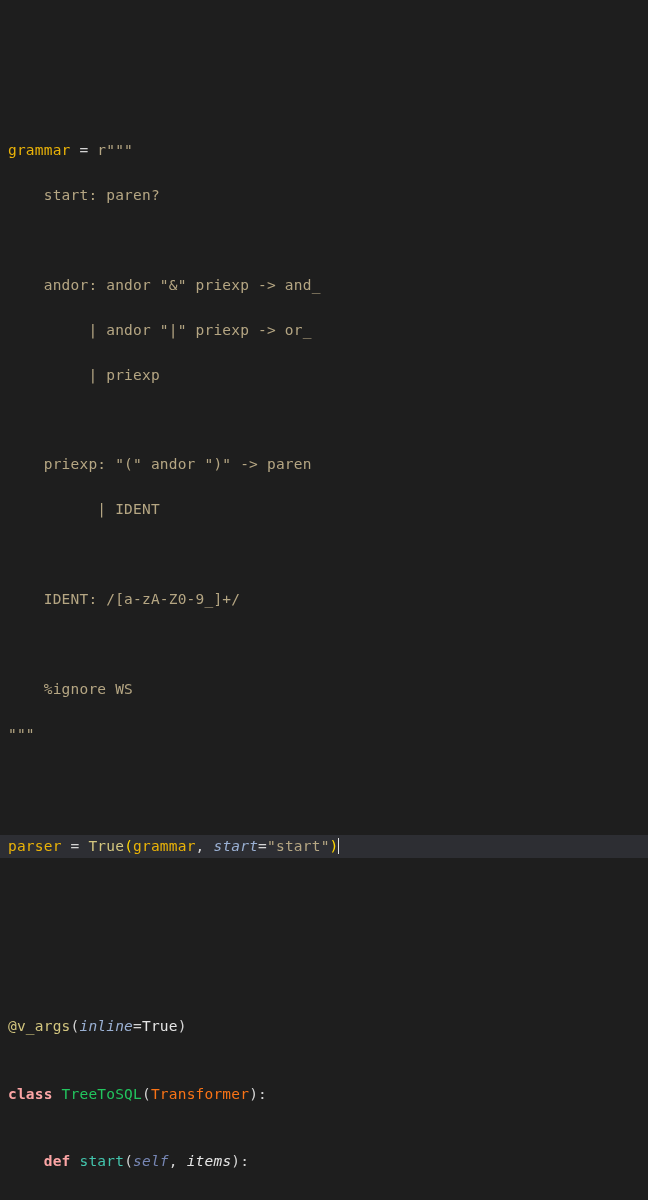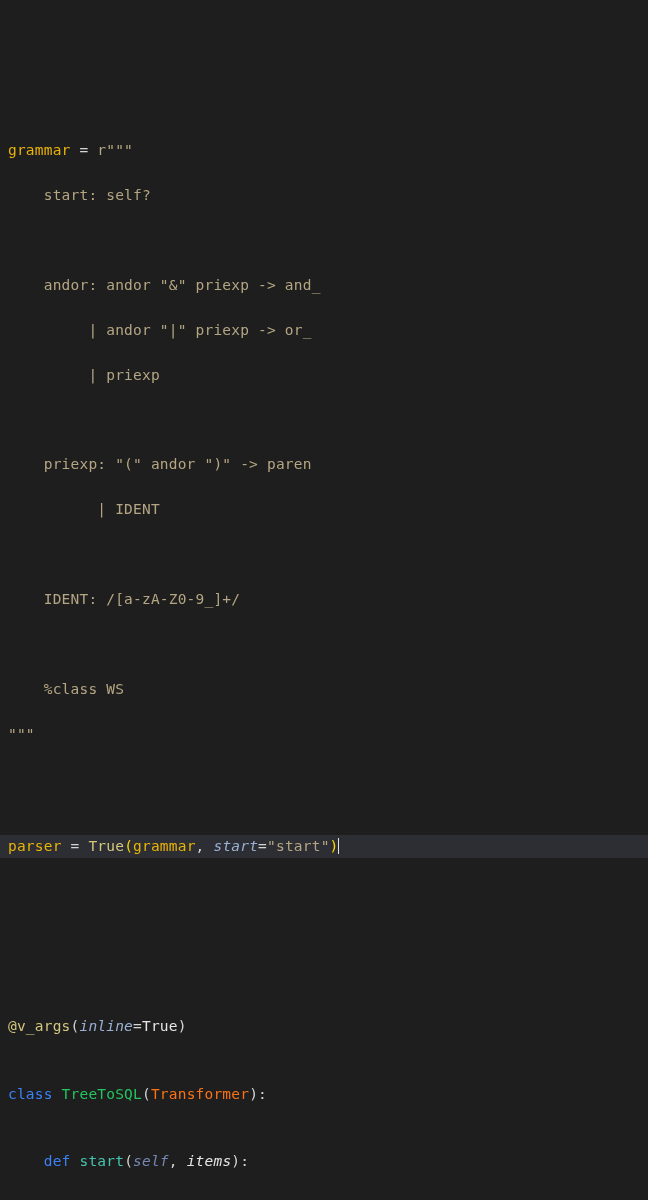--- a/index.html
+++ b/index.html
@@ -23,21 +23,21 @@
     margin-left: 0;
     padding-left: 8px;
   }
   .cursor {
     border-right: 1.5px solid #e5e5e5;
     display: inline-block;
     height: 1.1em;
     vertical-align: text-bottom;
     margin-left: -1px;
   }   
-  .c-storage-ni { color: #3b82f6; }
+  .c-storage-ni { color: #fca5a5; font-weight: bold; }
   .c-func     { color: #43c5ad; }
   .c-funccall { color: #d3c67f; }
   .c-class    { color: #22c55e; }
   .c-blueclass{ color: #f97316; }
   .c-string   { color: #b5a683; }
   .c-param    { color: #e5e5e5; font-style: italic; }
   .c-self     { color: #7787b5; font-style: italic; }
   .c-op       { color: #d4d4d4; }
   .c-punct    { color: #d4d4d4; }
   .c-ident    { color: #eab308; }
@@ -47,32 +47,32 @@
   .c-bracket  { color: #ffd700; }
 </style>
 </head>
 <body>
 
 
 
 <div>
 
 <div class="line"><span class="c-ident">grammar</span><span class="c-op"> = </span><span class="c-string">r"""</span></div>
-<div class="line"><span class="c-string"><span>    </span><span>start: self?</span></span></div>
+<div class="line"><span class="c-string"><span>    </span><span>start: paren?</span></span></div>
 <div class="line"><span class="c-string"></span></div>
 <div class="line"><span class="c-string"><span>    </span><span>andor: andor "&amp;" priexp -&gt; and_</span></span></div>
 <div class="line"><span class="c-string"><span>         </span><span>| andor "|" priexp -&gt; or_</span></span></div>
 <div class="line"><span class="c-string"><span>         </span><span>| priexp</span></span></div>
 <div class="line"><span class="c-string"></span></div>
 <div class="line"><span class="c-string"><span>    </span><span>priexp: "(" andor ")" -&gt; paren</span></span></div>
 <div class="line"><span class="c-string"><span>          </span><span>| IDENT</span></span></div>
 <div class="line"><span class="c-string"></span></div>
 <div class="line"><span class="c-string"><span>    </span><span>IDENT: /[a-zA-Z0-9_]+/</span></span></div>
 <div class="line"><span class="c-string"></span></div>
-<div class="line"><span class="c-string"><span>    </span><span>%class WS</span></span></div>
+<div class="line"><span class="c-string"><span>    </span><span>%ignore WS</span></span></div>
 <div class="line"><span class="c-string">"""</span></div>
 <div class="line"><span></span></div>
 
 <div class="line highlight-line"><span class="c-ident">parser</span><span class="c-op"> = </span><span class="c-funccall">True</span><span class="c-bracket">(</span><span class="c-ident">grammar</span><span class="c-punct">, </span><span class="c-kwarg">start</span><span class="c-op">=</span><span class="c-string">"start"</span><span class="c-bracket">)</span><span class="cursor"></span></div>
 
 <div class="line"><span></span></div>
 <div class="line"><span></span></div>
 
 <div class="line"><span class="c-decor">@</span><span class="c-decor">v_args</span><span class="c-punct">(</span><span class="c-kwarg">inline</span><span class="c-op">=</span><span class="c-True">True</span><span class="c-punct">)</span></div>
 

